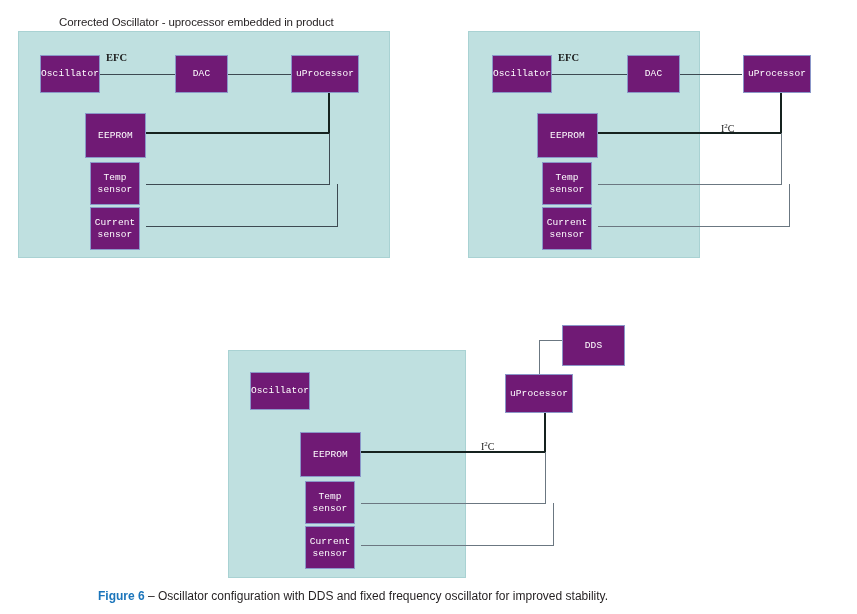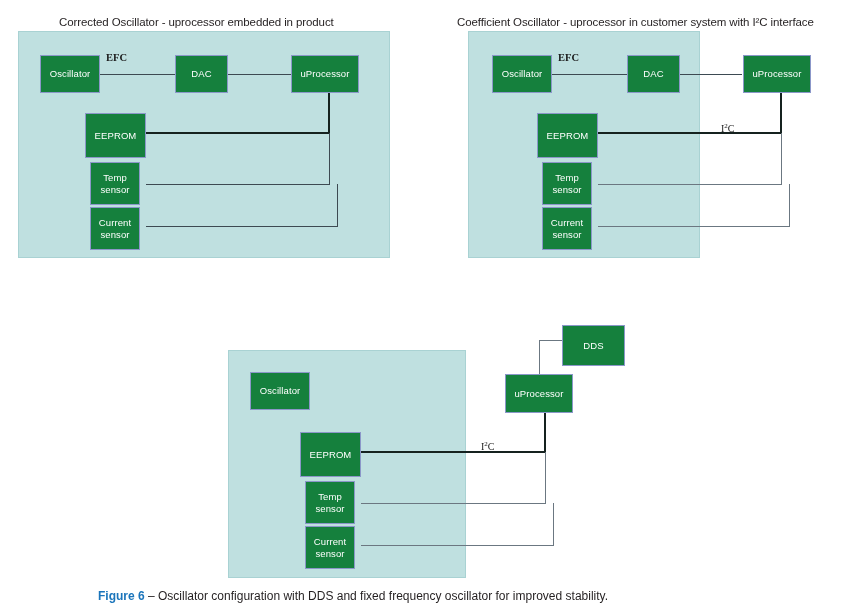--- a/index.html
+++ b/index.html
@@ -42,32 +42,33 @@
     border: 1px solid #a9d2d3;
     box-sizing: border-box;
   }
   #enclosure-1 { left: 18px;  top: 31px;  width: 372px; height: 227px; }
   #enclosure-2 { left: 468px; top: 31px;  width: 232px; height: 227px; }
   #enclosure-3 { left: 228px; top: 350px; width: 238px; height: 228px; }
 
   
   .block {
     position: absolute;
-    background: #15803d;
+    background: #701a75;
     border: 1px solid #8b97c9;
     box-sizing: border-box;
     color: #ffffff;
     font-size: 9.5px;
     display: flex;
     align-items: center;
     justify-content: center;
     flex-direction: column;
     text-align: center;
     line-height: 1.22;
     letter-spacing: 0.1px;
+    font-family: Liberation Mono, monospace;
   }
   .block span { display: block; }
 
   
   .wire {
     position: absolute;
     background: #3d4a52;
   }
   .wire.h { height: 1px; }
   .wire.v { width: 1px; }
@@ -159,21 +160,20 @@
 
   <div class="block" style="left:90px; top:207px; width:50px; height:43px;">
     <span>Current</span>
     <span>sensor</span>
   </div>
 
   <div class="wire-label bold" style="left:106px; top:52px;">
     <span>EFC</span>
   </div>
 
-  <div class="diagram-title" id="title-coefficient">Coefficient Oscillator - uprocessor in customer system with I²C interface</div>
 
   <div class="enclosure" id="enclosure-2"></div>
 
   <div class="wire h" style="left:552px; top:74px; width:75px;"></div>
   <div class="wire h" style="left:680px; top:74px; width:62px;"></div>
 
   <div class="wire thick-v" style="left:780px; top:93px; height:40px;"></div>
   <div class="wire thick-h" style="left:598px; top:132px; width:184px;"></div>
 
   <div class="wire v light" style="left:781px; top:133px; height:51px;"></div>

